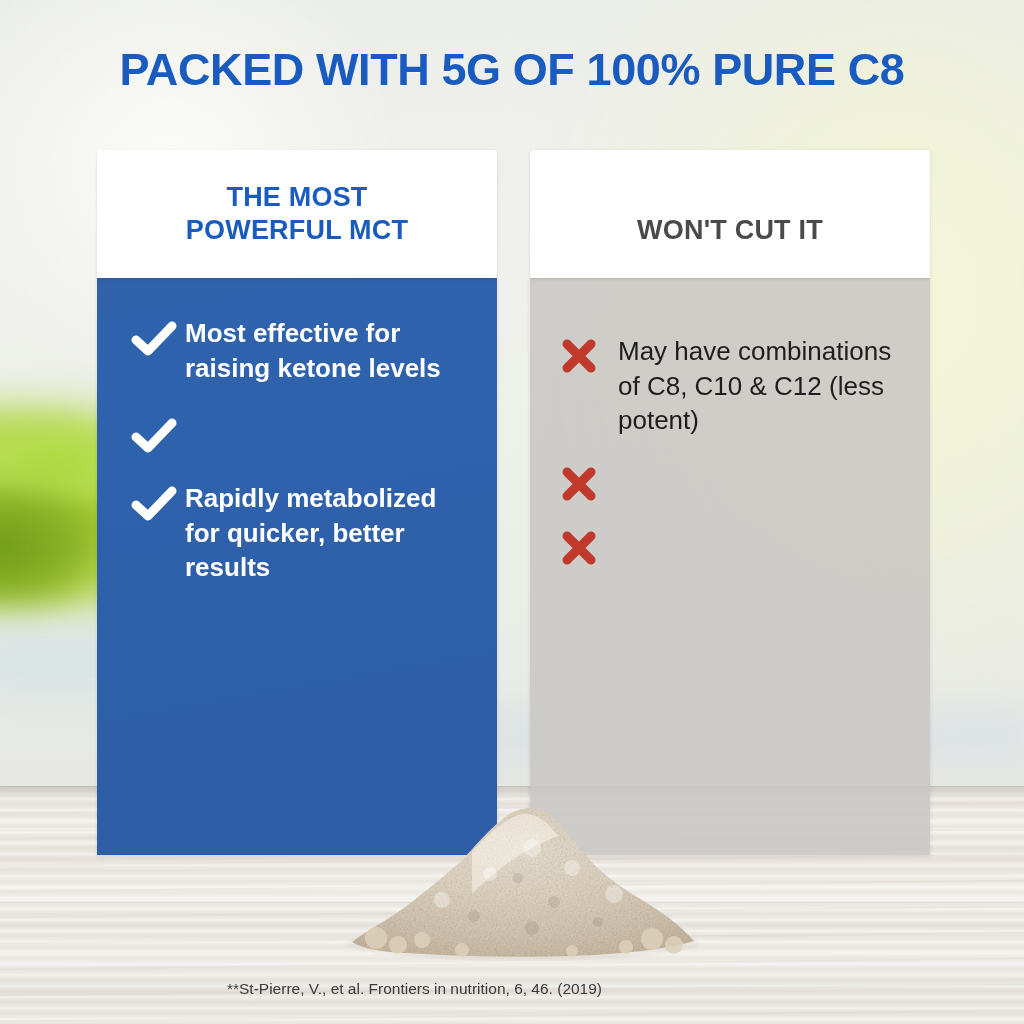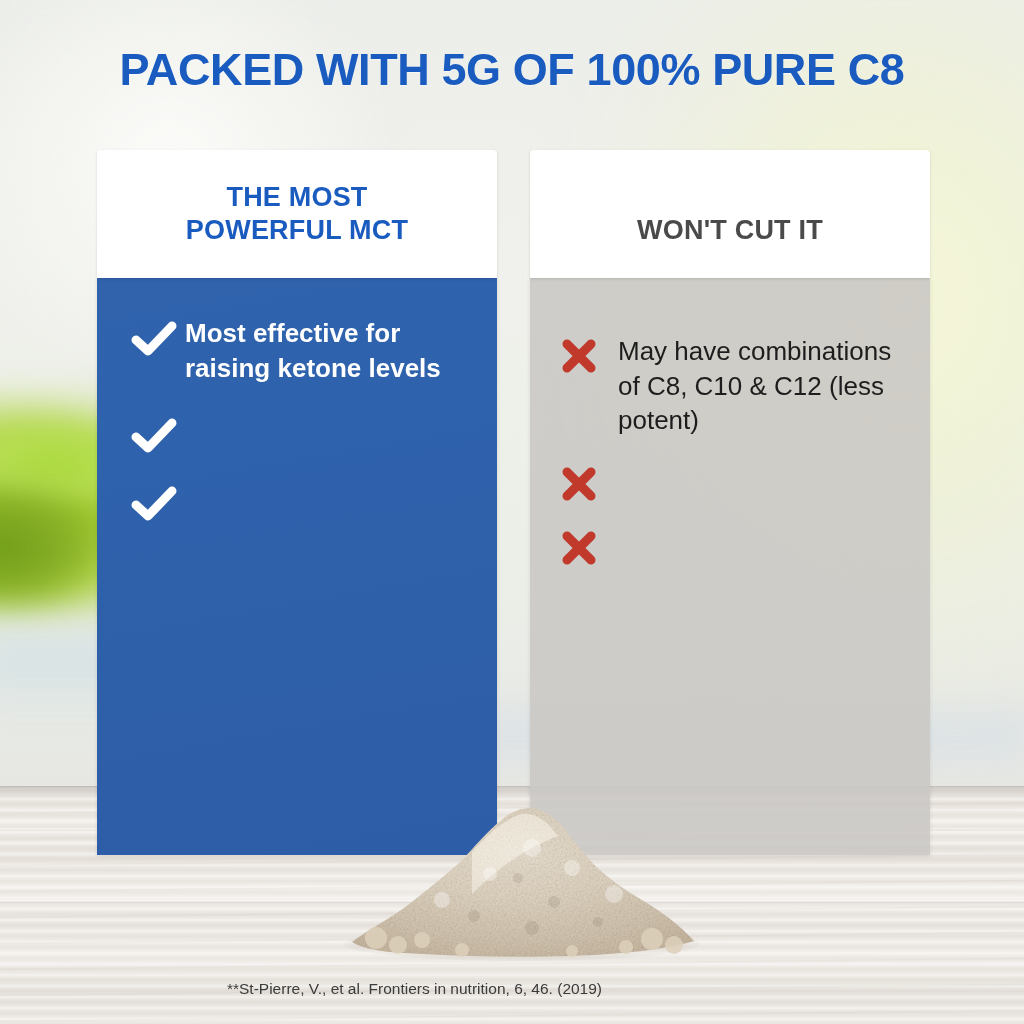--- a/index.html
+++ b/index.html
@@ -306,20 +306,21 @@
             </svg>
           </span>
         </li>
 
         <li class="bullet">
           <span class="bullet-icon">
             <svg width="46" height="38" viewBox="0 0 46 38" aria-hidden="true">
               <path d="M5 20 L17 31 L41 6" fill="none" stroke="#ffffff" stroke-width="9" stroke-linecap="round" stroke-linejoin="round"></path>
             </svg>
           </span>
+          <span class="bullet-text">Rapidly metabolized for quicker, better results</span>
         </li>
 
       </ul>
     </div>
   </div>
 
   <div class="panel right">
     <div class="panel-header">
       <div class="panel-header-text">
         <br>

